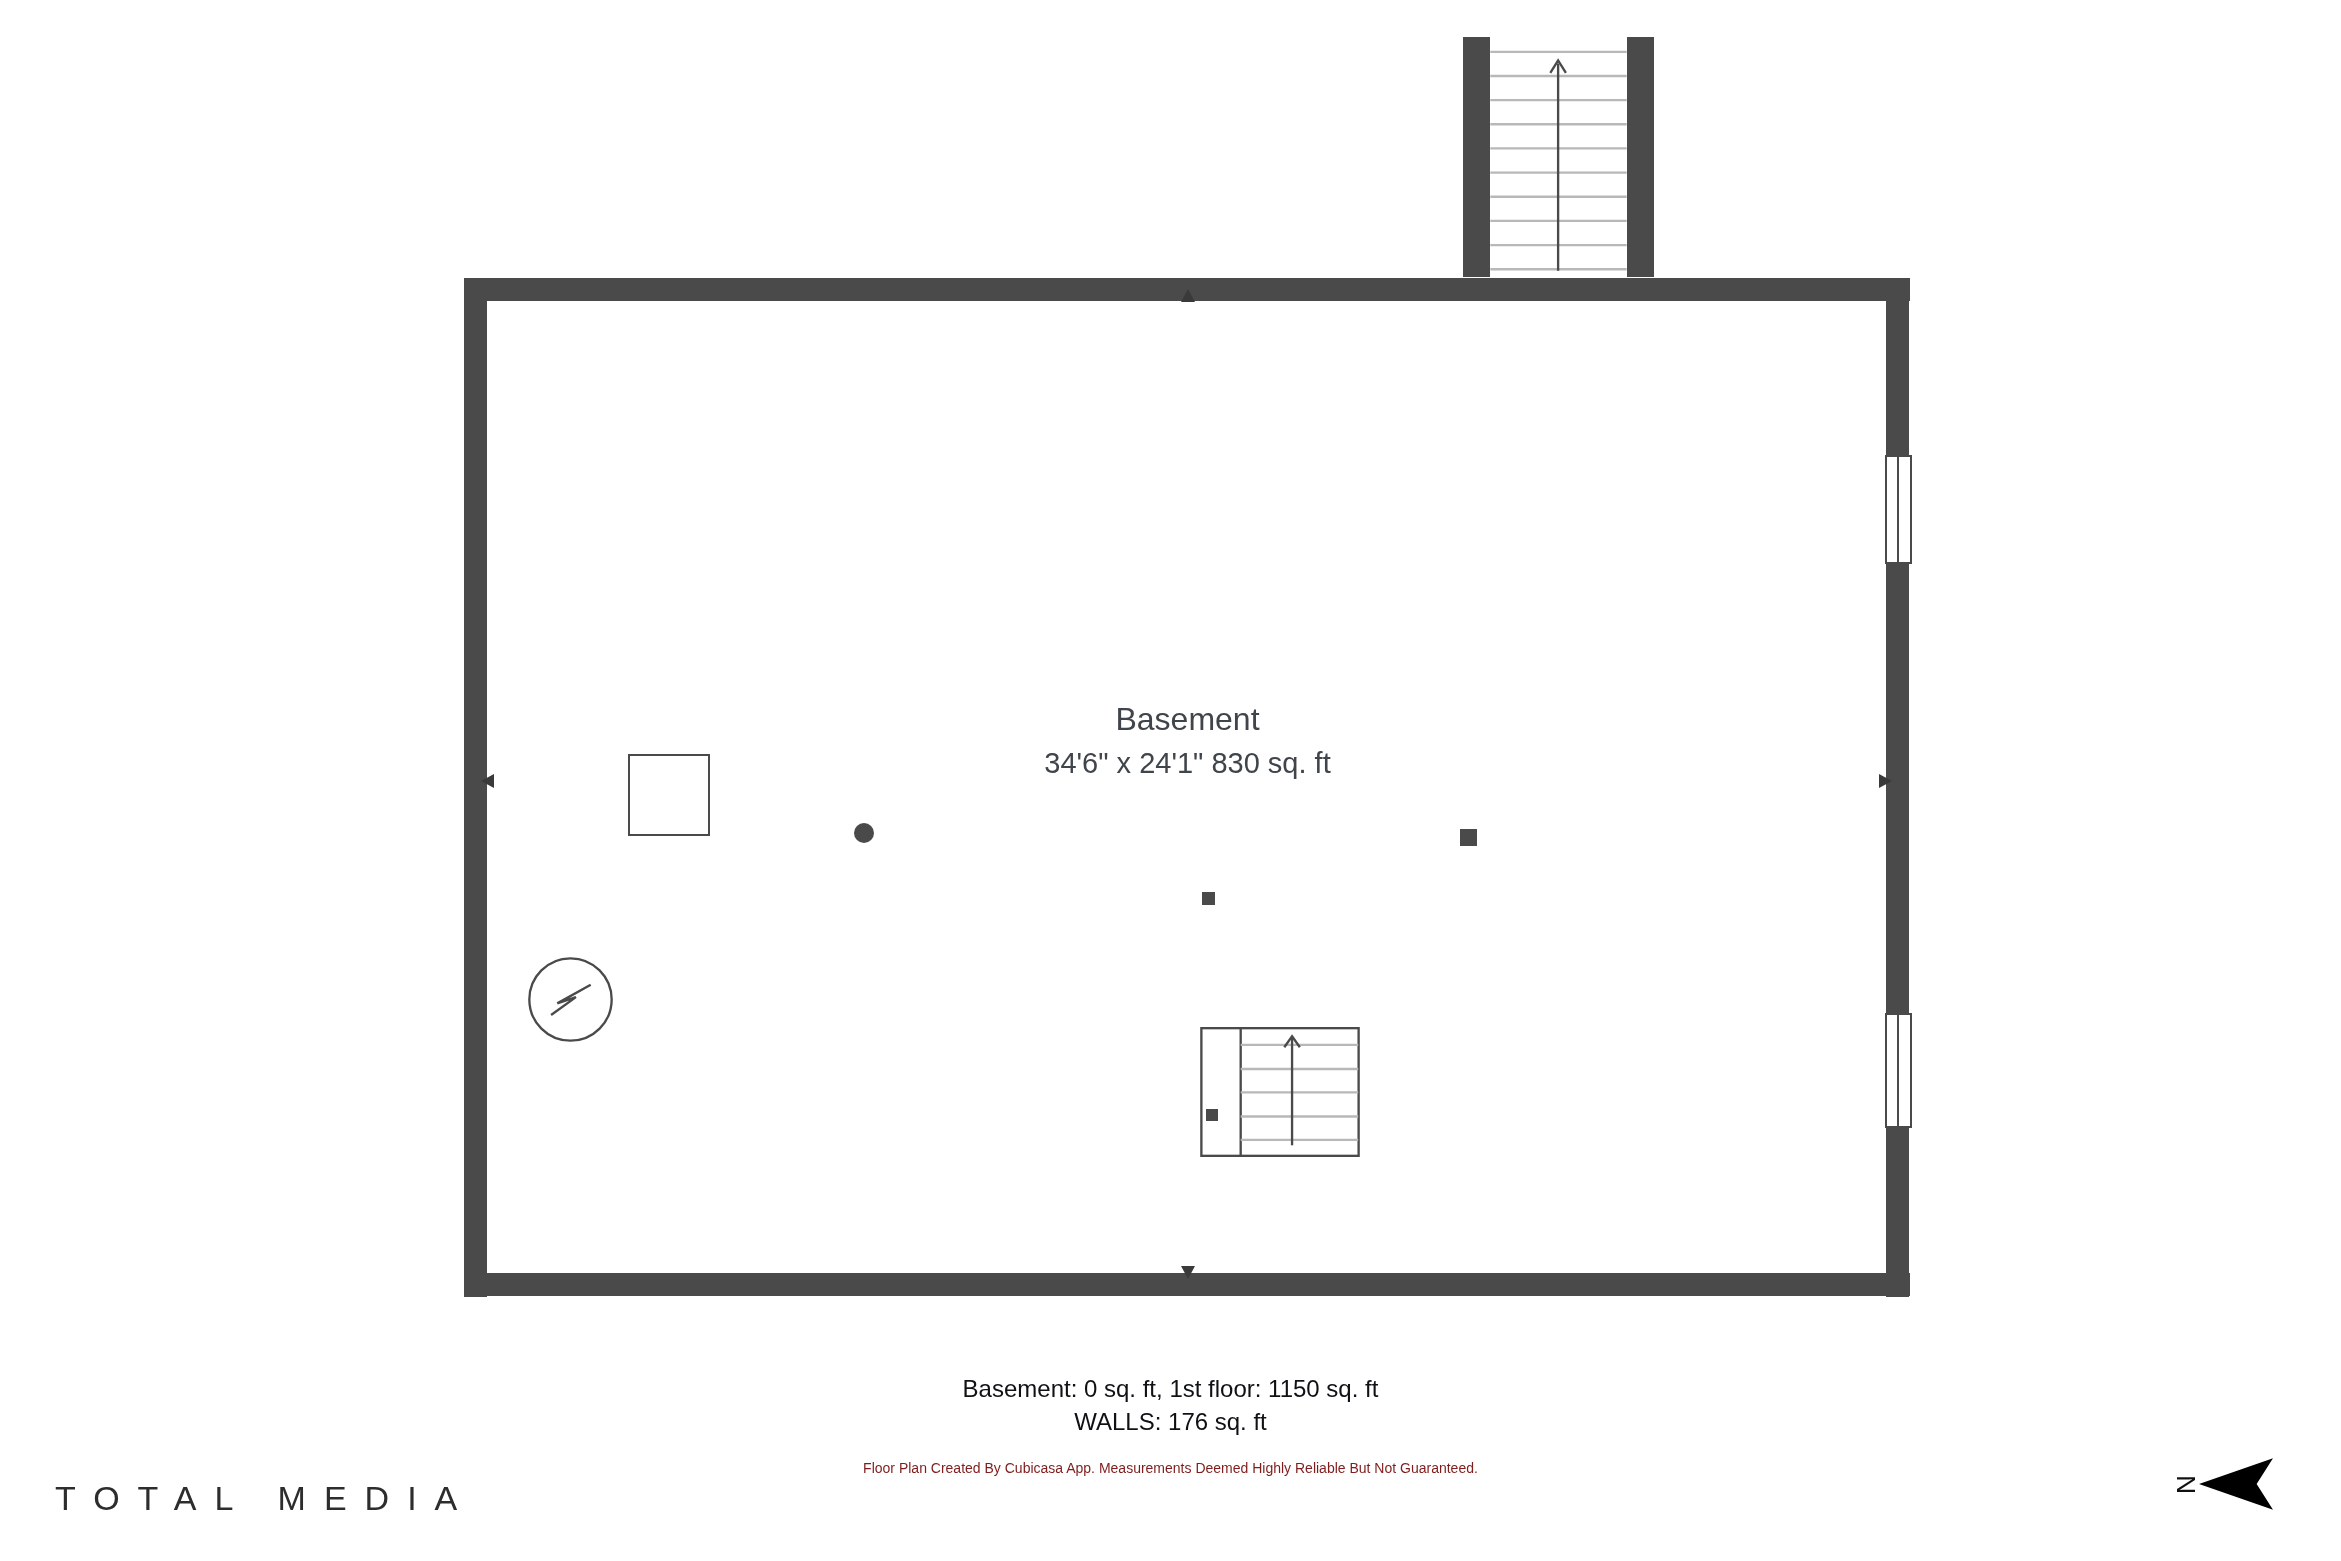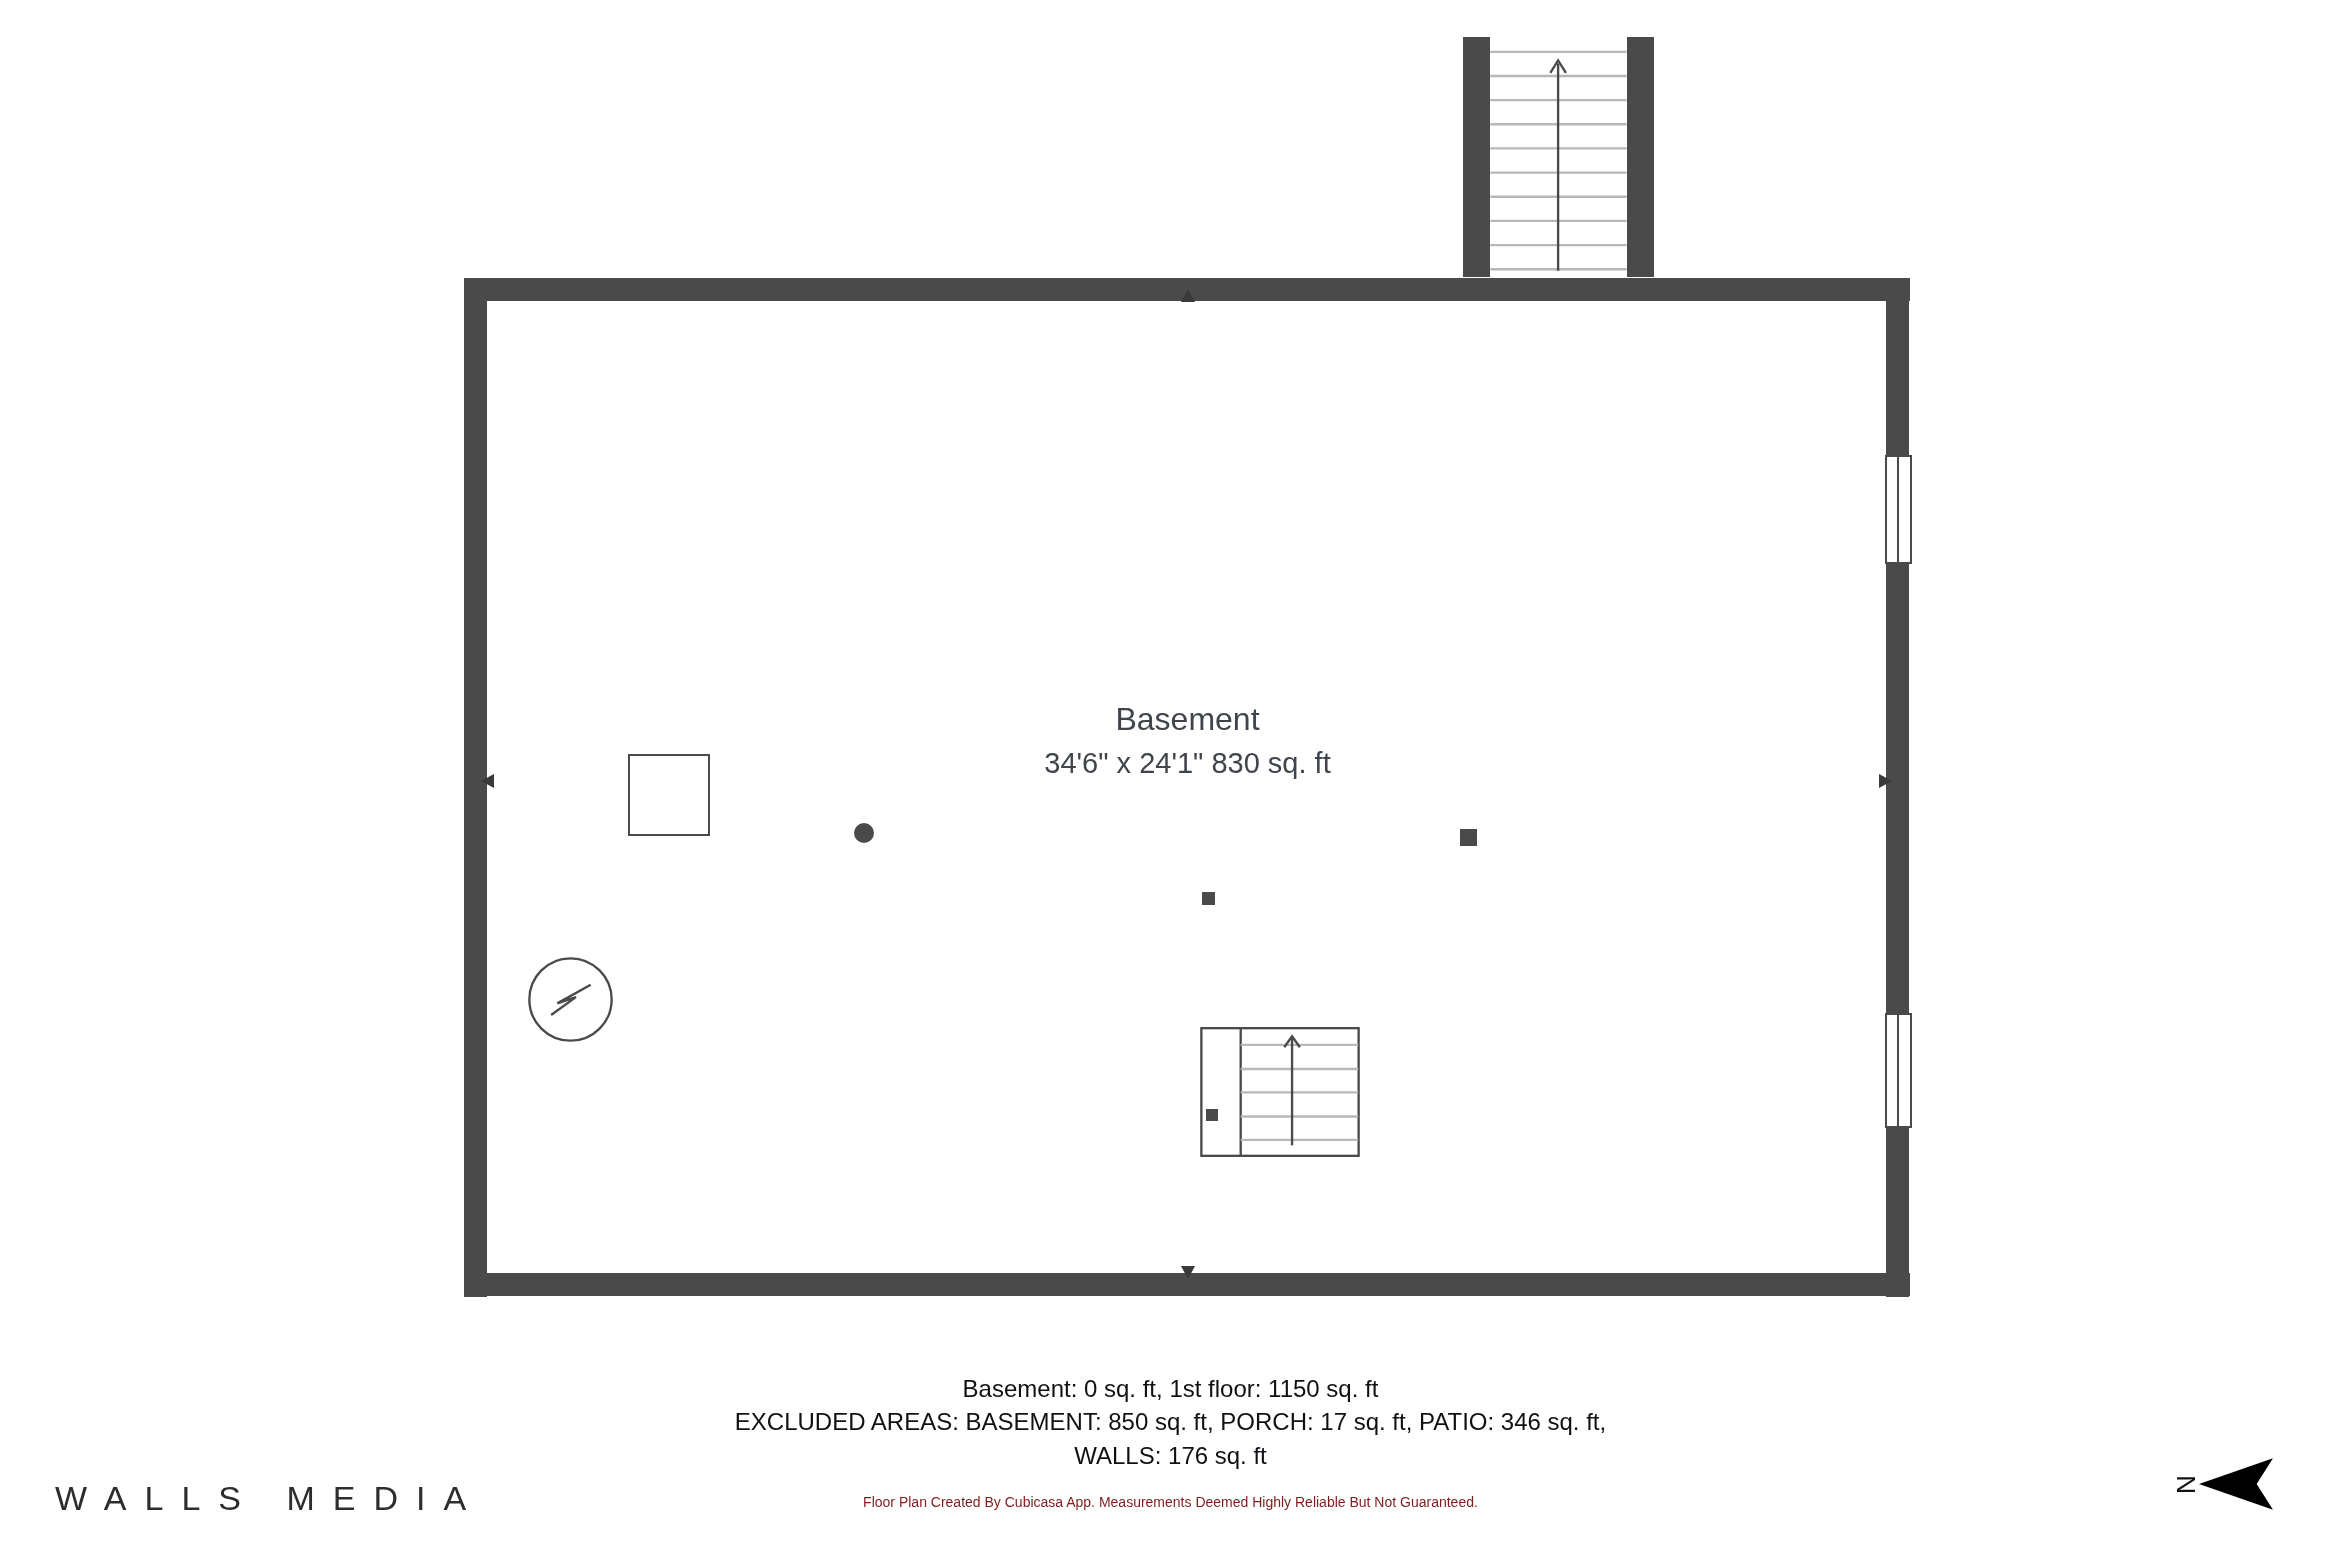--- a/index.html
+++ b/index.html
@@ -101,26 +101,25 @@
     <div class="post" style="left:1190px;top:1109px;width:11.7px;height:11.7px;"></div>
 
     <div class="room-label">
       <div class="name">Basement</div>
       <div class="dims">34'6" x 24'1" 830 sq. ft</div>
     </div>
   </div>
 
   <div class="summary">
     <div class="line">Basement: 0 sq. ft, 1st floor: 1150 sq. ft</div>
-    <div class="line">EXCLUDED AREAS: BASEMENT: 850 sq. ft, PORCH: 17 sq. ft, PATIO: 346 sq. ft,</div>
     <div class="line">WALLS: 176 sq. ft</div>
     <div class="disclaimer">Floor Plan Created By Cubicasa App. Measurements Deemed Highly Reliable But Not Guaranteed.</div>
   </div>
 
-  <div class="brand">WALLS MEDIA</div>
+  <div class="brand">TOTAL MEDIA</div>
 
   <div class="compass">
     <span class="n">N</span>
     <svg width="74" height="52" viewBox="0 0 95 66">
       <polygon points="0,33 95,0 74,33 95,66" fill="#000000"></polygon>
     </svg>
   </div>
 
 </div>
 

